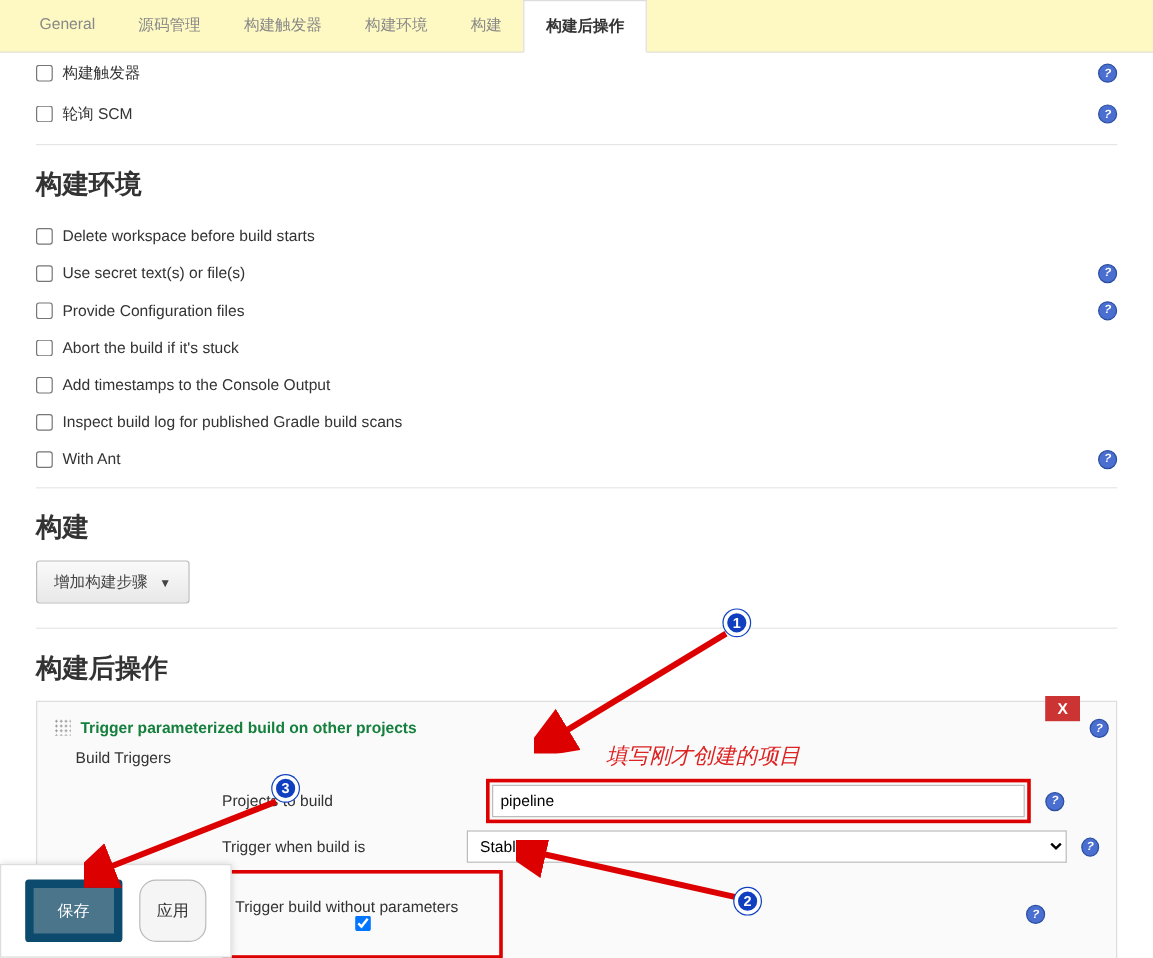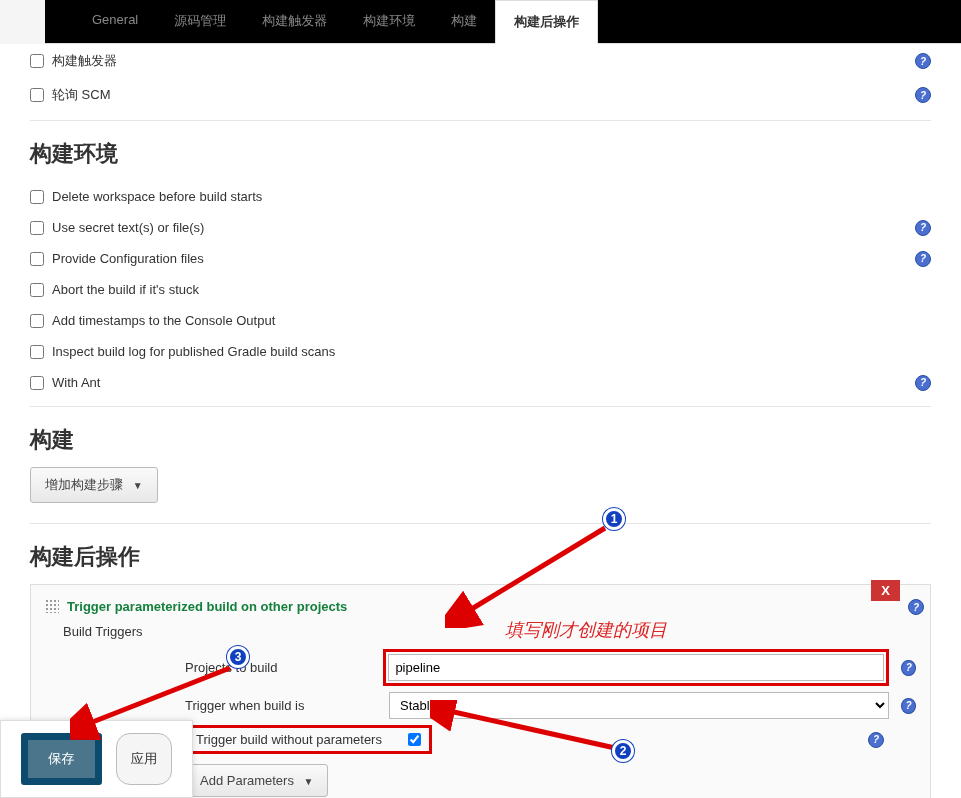--- a/index.html
+++ b/index.html
@@ -1,17 +1,17 @@
 <!DOCTYPE html>
 <html><head>
 <meta charset="utf-8">
 <style>
 * { box-sizing: border-box; margin: 0; padding: 0; }
 body { font-family: Arial, "Microsoft YaHei", sans-serif; font-size: 13px; color: #333; background: #f5f5f5; width: 961px; position: relative; }
-.tabs { display: flex; background: #000000; border-bottom: 1px solid #ddd; padding-left: 29px; margin-left: 45px; }
+.tabs { display: flex; background: #fef9c3; border-bottom: 1px solid #ddd; padding-left: 15px; }
 .tab { padding: 12px 18px; color: #888; cursor: pointer; }
 .tab.active { background: #fff; color: #333; border: 1px solid #ddd; border-bottom: 1px solid #fff; margin-bottom: -1px; font-weight: bold; }
 .content { background: #fff; padding: 0 30px 20px 30px; }
 .check-row { display: flex; align-items: center; padding: 8px 0; position: relative; }
 .check-row input[type="checkbox"] { width: 14px; height: 14px; margin-right: 8px; }
 .check-row label { color: #333; }
 .help-icon { position: absolute; right: 0; width: 16px; height: 16px; border-radius: 50%; background: #4a6fd0; border: 1px solid #2a4fa0; color: #fff; display: flex; align-items: center; justify-content: center; font-size: 10px; font-weight: bold; font-style: italic; cursor: pointer; }
 .section-title { font-size: 22px; font-weight: bold; color: #333; margin: 18px 0 12px 0; }
 .divider { border: none; border-top: 1px solid #e5e5e5; margin: 8px 0; }
 .btn { display: inline-block; padding: 8px 14px; background: linear-gradient(#fafafa,#e8e8e8); border: 1px solid #bbb; border-radius: 3px; cursor: pointer; font-size: 13px; color: #444; }
@@ -120,35 +120,35 @@
     <div class="panel-header">
       <span class="drag-handle"></span>
       <span>Trigger parameterized build on other projects</span>
     </div>
 
     <div class="sub-label">Build Triggers</div>
 
     <div class="field-row">
       <span class="field-label">Projects to build</span>
       <span class="red-box">
-        <input class="field-input" style="width: 496px;" value="pipeline">
+        <input class="field-input" style="width: 444px;" value="pipeline">
       </span>
       <span class="row-help">?</span>
     </div>
 
     <div class="field-row">
       <span class="field-label">Trigger when build is</span>
       <select class="field-select">
         <option>Stable</option>
       </select>
       <span class="row-help">?</span>
     </div>
 
     <div class="field-row">
-      <span class="red-box" style="display:flex;align-items:center;padding:4px 8px;">
+      <span class="red-box" style="display:flex;align-items:center;padding:20px 8px;flex-direction:column;">
         <span class="field-label" style="width:212px">Trigger build without parameters</span>
         <input type="checkbox" checked="" style="">
       </span>
       <span class="row-help" style="margin-left:436px">?</span>
     </div>
 
     <div class="add-params-wrap">
       <button class="btn">
         <span>Add Parameters</span>
         <span class="caret">▼</span>

